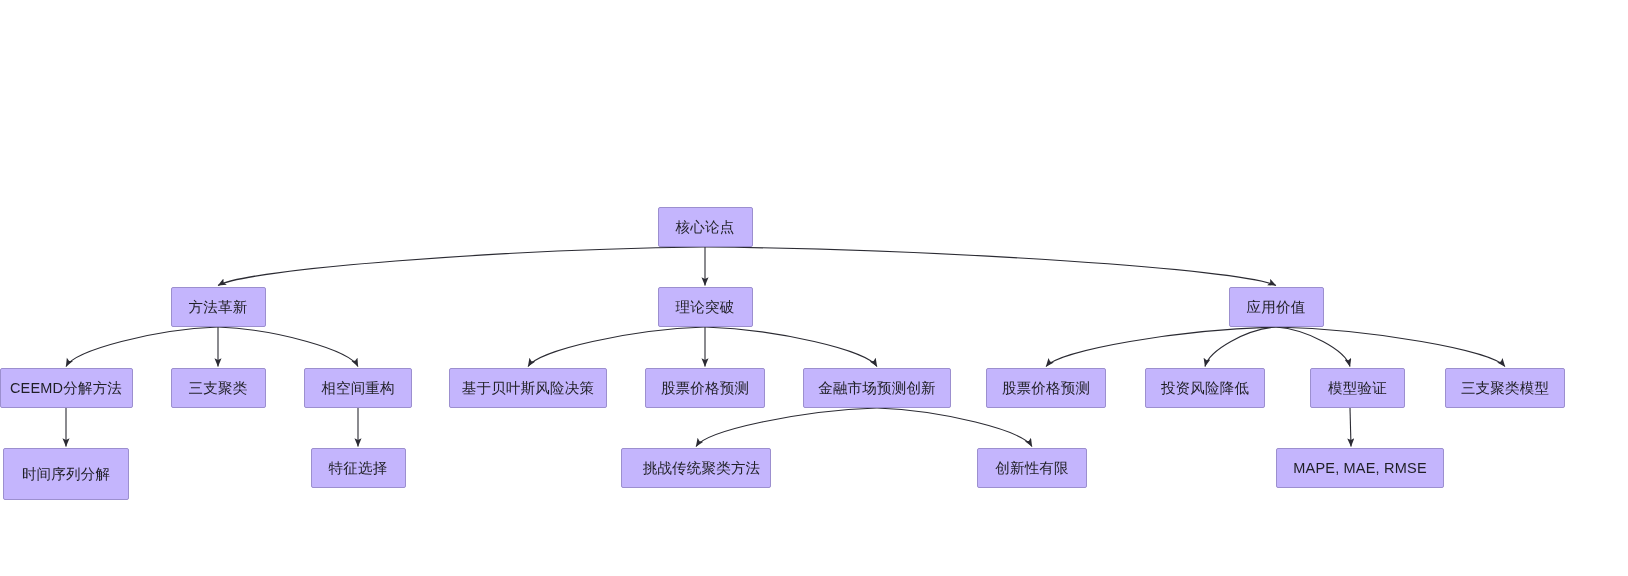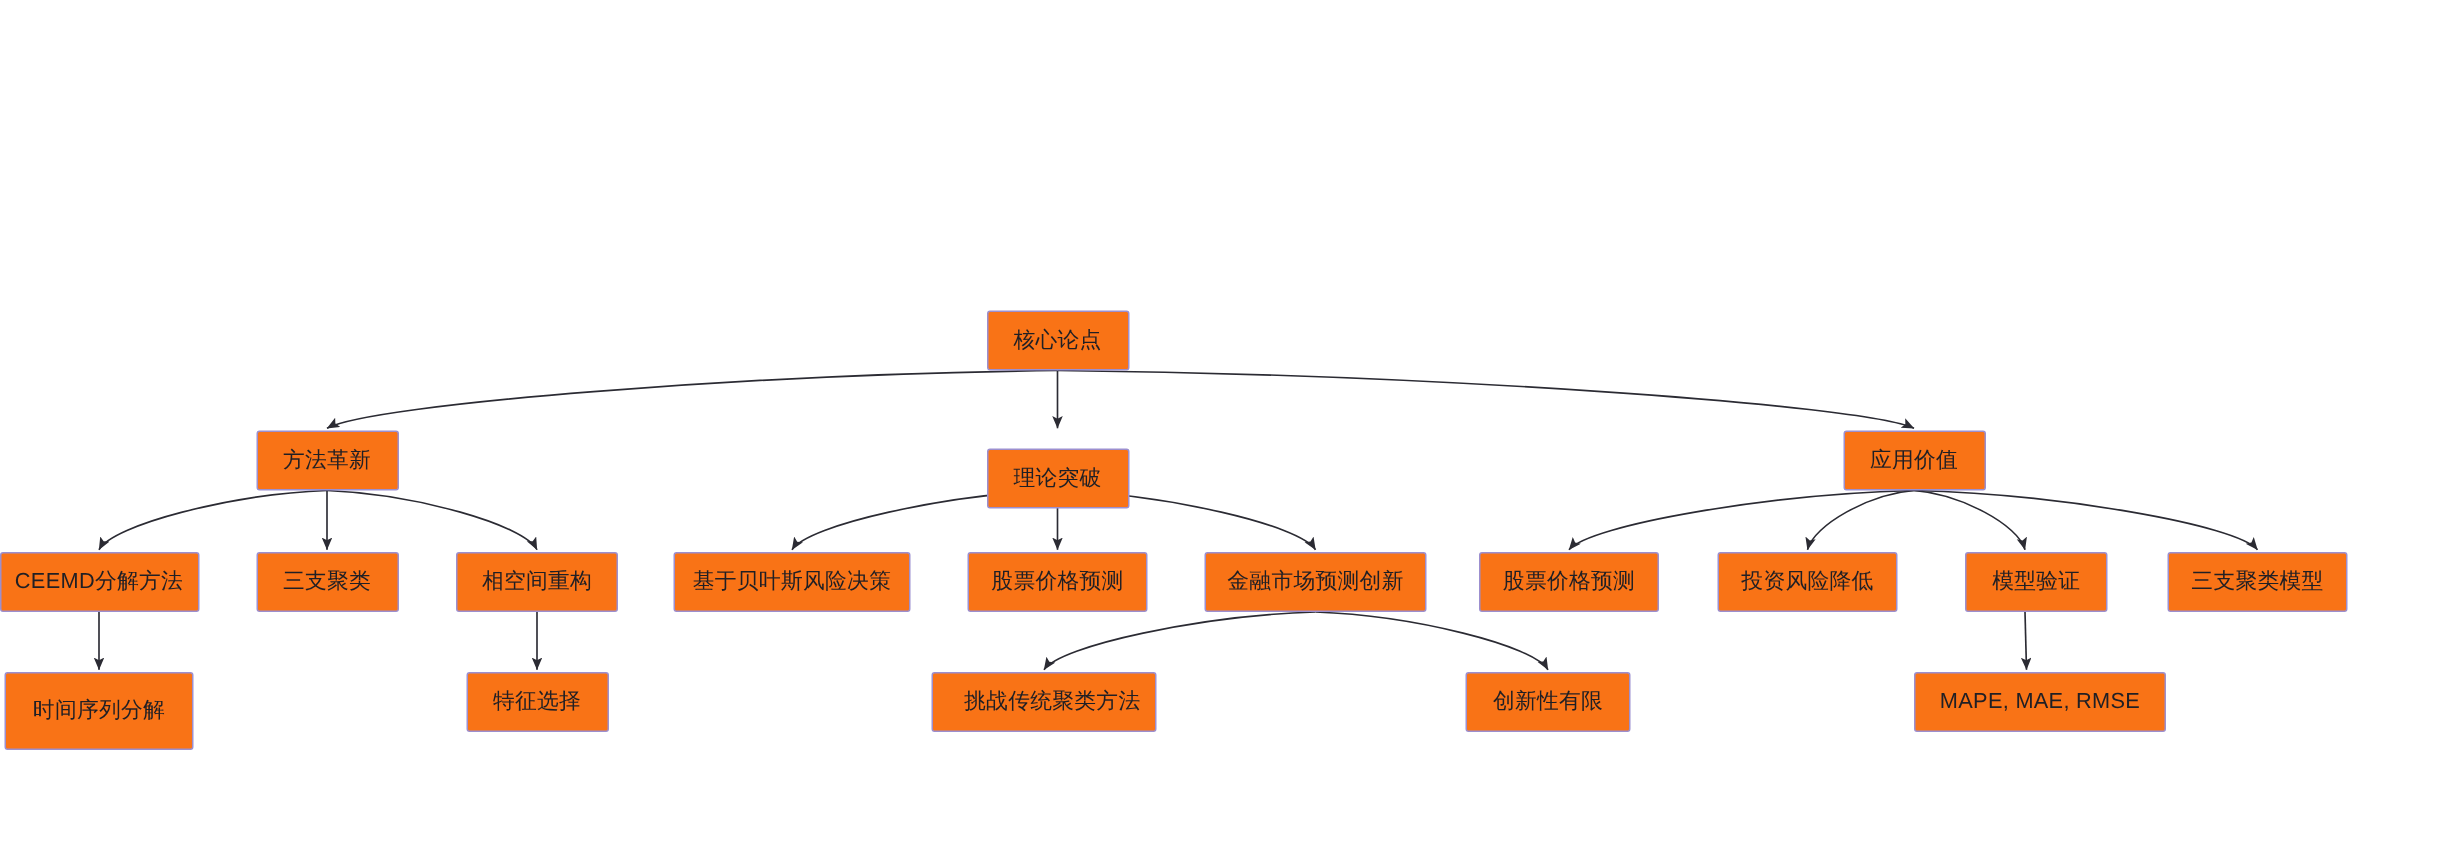--- a/index.html
+++ b/index.html
@@ -22,21 +22,21 @@
     width: 1628px;
     height: 576px;
     pointer-events: none;
   }
   .node {
     position: absolute;
     box-sizing: border-box;
     display: flex;
     align-items: center;
     justify-content: center;
-    background: #f97316;
+    background: #c4b5fd;
     border: 1px solid #9C8FCF;
     border-radius: 2px;
     color: #1f1f25;
     font-size: 14.5px;
     line-height: 1;
     white-space: nowrap;
     letter-spacing: 0.2px;
   }
   .node-label {
     display: block;
@@ -78,21 +78,21 @@
         <path d="M1350,408 L1351,446.5" class="edge-path" marker-end="url(#arrowhead)"></path>
       </g>
   </svg>
   <div id="node-layer">
       <div class="node" style="left: 657.5px; top: 207px; width: 95px; height: 40px;">
         <span class="node-label">核心论点</span>
       </div>
       <div class="node" style="left: 170.5px; top: 287px; width: 95px; height: 40px;">
         <span class="node-label">方法革新</span>
       </div>
-      <div class="node" style="left: 657.5px; top: 299px; width: 95px; height: 40px;">
+      <div class="node" style="left: 657.5px; top: 287px; width: 95px; height: 40px;">
         <span class="node-label">理论突破</span>
       </div>
       <div class="node" style="left: 1228.5px; top: 287px; width: 95px; height: 40px;">
         <span class="node-label">应用价值</span>
       </div>
       <div class="node" style="left: -0.5px; top: 368px; width: 133px; height: 40px; text-align: right;">
         <span class="node-label">CEEMD分解方法</span>
       </div>
       <div class="node" style="left: 170.5px; top: 368px; width: 95px; height: 40px;">
         <span class="node-label">三支聚类</span>

